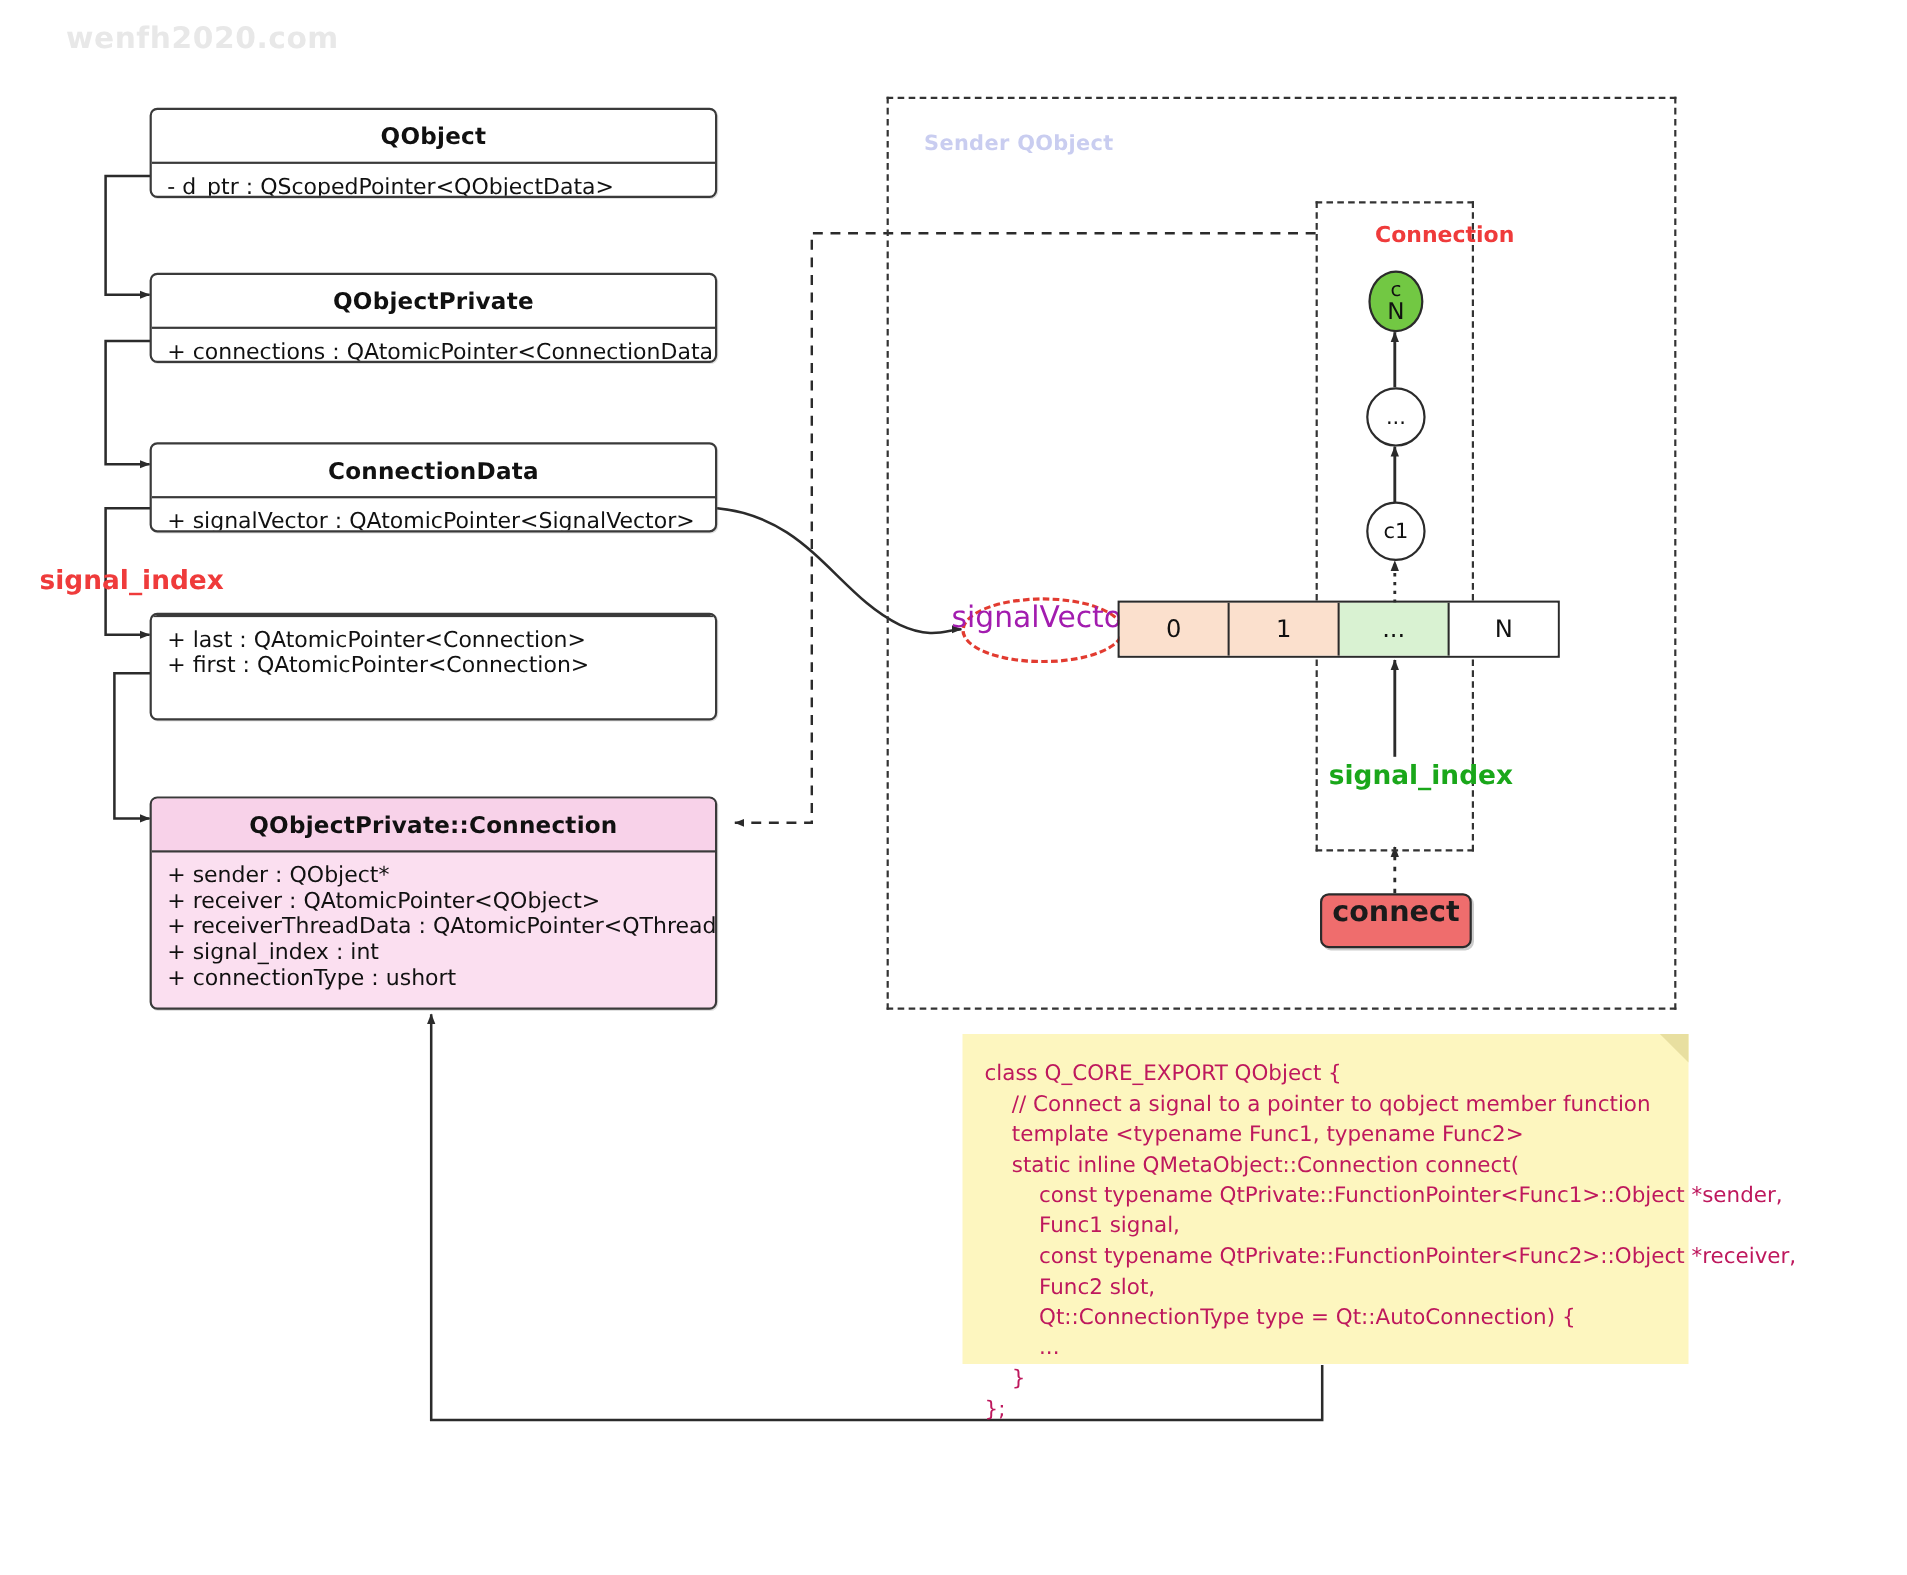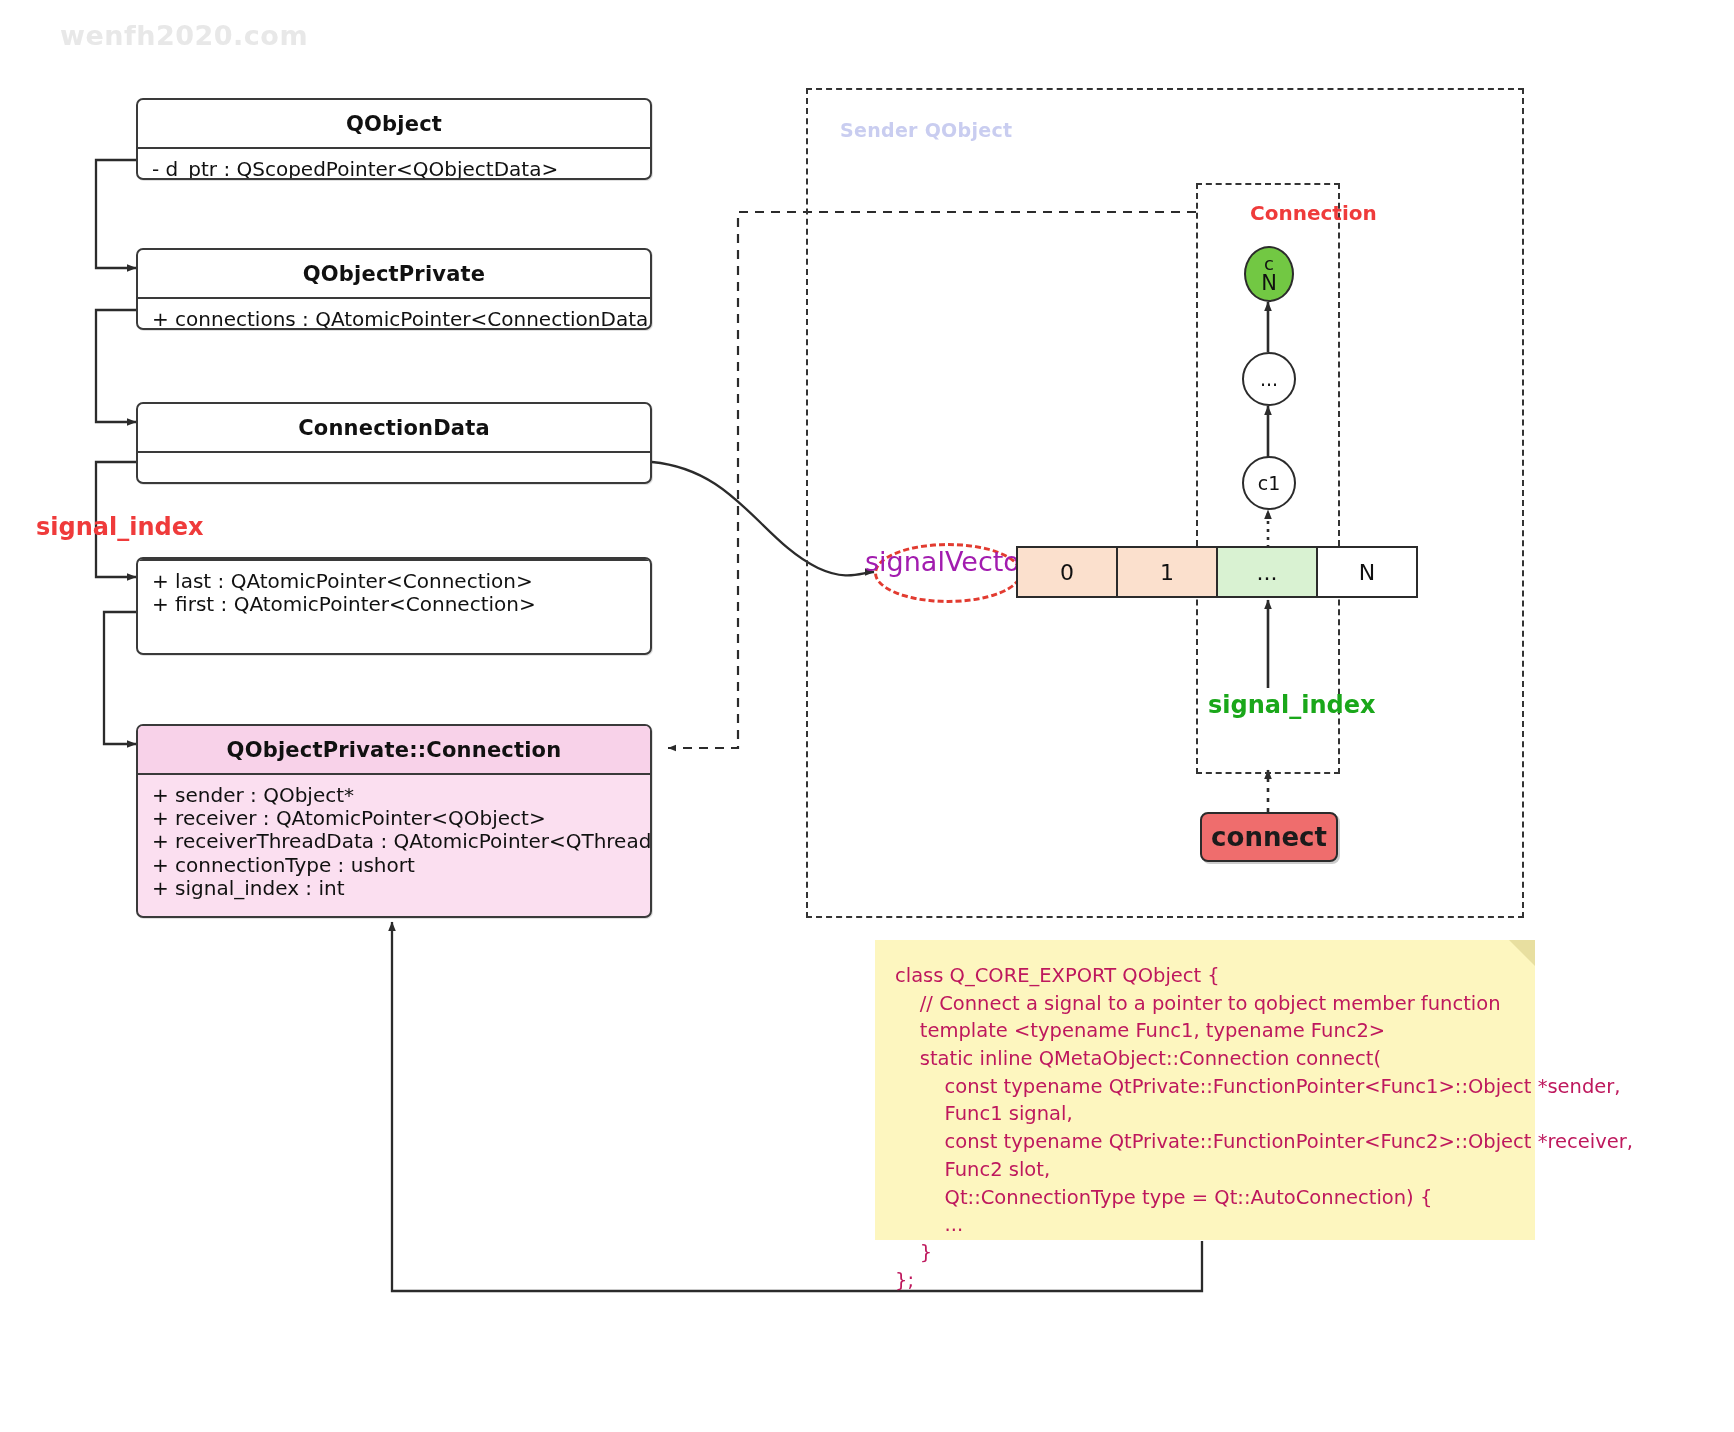--- a/index.html
+++ b/index.html
@@ -66,21 +66,21 @@
     justify-content:center;font-size:22px;box-sizing:border-box;
   }
   .arr .cell:last-child{border-right:none;}
   .arr .cell.peach{background:#fbe0cd;}
   .arr .cell.green{background:#d9f2d2;}
   .arr .cell.white{background:#ffffff;}
 
   
   .connect-btn{
     position:absolute;background:#ef6d6d;border:2px solid #2b2b2b;border-radius:8px;
-    display:flex;align-items:center;justify-content:center;
+    display:flex;justify-content:center;
     font-size:26px;font-weight:bold;color:#1b1b1b;box-sizing:border-box;
     box-shadow:2px 2px 0 rgba(0,0,0,0.2);
   }
 
   
   .label-red{font-size:24px;font-weight:bold;color:#ef3b3b;}
   .label-green{font-size:24px;font-weight:bold;color:#1aa71a;}
 
   
   .note{
@@ -208,39 +208,42 @@
     <div class="title">QObjectPrivate</div>
     <div class="sep"></div>
     <div class="attrs">
       <div>+ connections : QAtomicPointer&lt;ConnectionData&gt;</div>
     </div>
   </div>
 
   <div class="abs uml" style="left:136px;top:402px;width:516px;height:82px;">
     <div class="title">ConnectionData</div>
     <div class="sep"></div>
+    <div class="attrs">
+      <div>+ signalVector : QAtomicPointer&lt;SignalVector&gt;</div>
+    </div>
   </div>
 
   <div class="abs uml" style="left:136px;top:557px;width:516px;height:98px;">
     <div class="sep"></div>
     <div class="attrs">
       <div>+ last : QAtomicPointer&lt;Connection&gt;</div>
       <div>+ first : QAtomicPointer&lt;Connection&gt;</div>
     </div>
   </div>
 
   <div class="abs uml pink" style="left:136px;top:724px;width:516px;height:194px;">
     <div class="title">QObjectPrivate::Connection</div>
     <div class="sep"></div>
     <div class="attrs">
       <div>+ sender : QObject*</div>
       <div>+ receiver : QAtomicPointer&lt;QObject&gt;</div>
       <div>+ receiverThreadData : QAtomicPointer&lt;QThreadData&gt;</div>
+      <div>+ signal_index : int</div>
       <div>+ connectionType : ushort</div>
-      <div>+ signal_index : int</div>
     </div>
   </div>
 
   <div class="note" style="left:875px;top:940px;width:660px;height:300px;">
     <div class="corner"></div>
     <pre>class Q_CORE_EXPORT QObject {
     // Connect a signal to a pointer to qobject member function
     template &lt;typename Func1, typename Func2&gt;
     static inline QMetaObject::Connection connect(
         const typename QtPrivate::FunctionPointer&lt;Func1&gt;::Object *sender,

